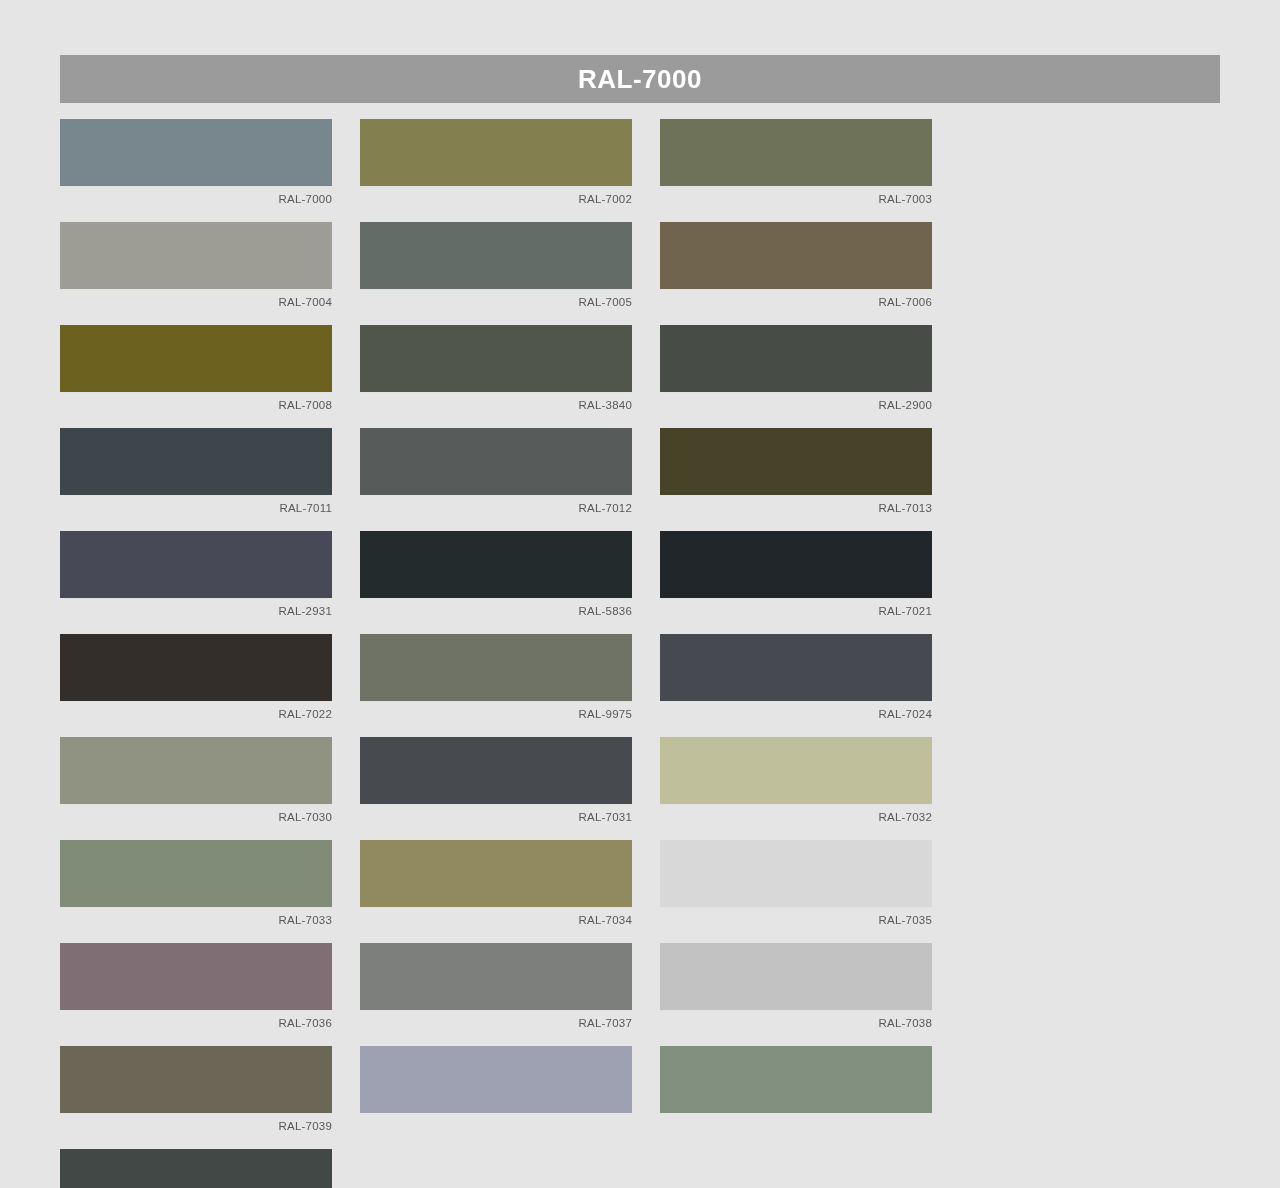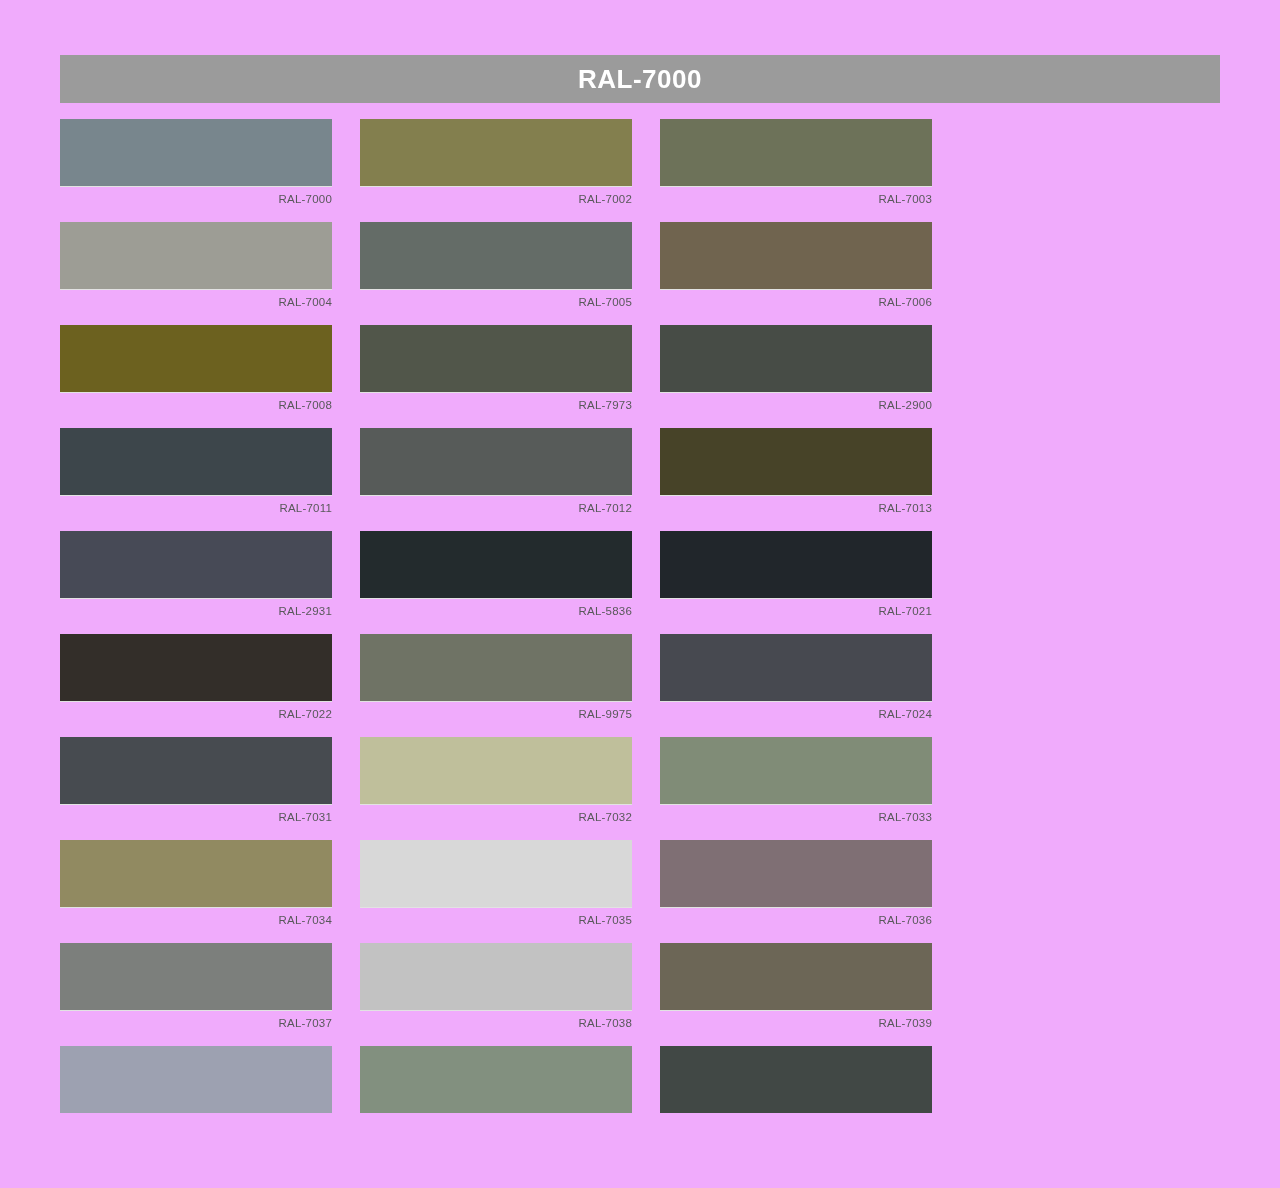--- a/index.html
+++ b/index.html
@@ -11,21 +11,21 @@
     width: 1280px;
     height: 1188px;
     font-family: "Liberation Sans", sans-serif;
     -webkit-font-smoothing: antialiased;
   }
 
   #page {
     position: relative;
     width: 1280px;
     height: 1188px;
-    background: #f0abfc;
+    background: #e5e5e5;
     box-sizing: border-box;
     padding: 55px 60px 0 60px;
   }
 
   
   .header-bar {
     width: 1160px;
     height: 48px;
     background: #9b9b9b;
     display: flex;
@@ -113,21 +113,21 @@
       <div class="swatch-cell">
         <div class="swatch-chip" style="background: rgb(112, 100, 79);"></div>
         <div class="swatch-label-row"><span class="swatch-label">RAL-7006</span></div>
       </div>
       <div class="swatch-cell">
         <div class="swatch-chip" style="background: rgb(108, 97, 31);"></div>
         <div class="swatch-label-row"><span class="swatch-label">RAL-7008</span></div>
       </div>
       <div class="swatch-cell">
         <div class="swatch-chip" style="background: rgb(81, 86, 74);"></div>
-        <div class="swatch-label-row"><span class="swatch-label">RAL-7973</span></div>
+        <div class="swatch-label-row"><span class="swatch-label">RAL-3840</span></div>
       </div>
       <div class="swatch-cell">
         <div class="swatch-chip" style="background: rgb(71, 76, 70);"></div>
         <div class="swatch-label-row"><span class="swatch-label">RAL-2900</span></div>
       </div>
       <div class="swatch-cell">
         <div class="swatch-chip" style="background: rgb(61, 70, 75);"></div>
         <div class="swatch-label-row"><span class="swatch-label">RAL-7011</span></div>
       </div>
       <div class="swatch-cell">
@@ -156,20 +156,24 @@
       </div>
       <div class="swatch-cell">
         <div class="swatch-chip" style="background: rgb(111, 115, 101);"></div>
         <div class="swatch-label-row"><span class="swatch-label">RAL-9975</span></div>
       </div>
       <div class="swatch-cell">
         <div class="swatch-chip" style="background: rgb(71, 73, 80);"></div>
         <div class="swatch-label-row"><span class="swatch-label">RAL-7024</span></div>
       </div>
       <div class="swatch-cell">
+        <div class="swatch-chip" style="background: rgb(144, 146, 130);"></div>
+        <div class="swatch-label-row"><span class="swatch-label">RAL-7030</span></div>
+      </div>
+      <div class="swatch-cell">
         <div class="swatch-chip" style="background: rgb(71, 75, 80);"></div>
         <div class="swatch-label-row"><span class="swatch-label">RAL-7031</span></div>
       </div>
       <div class="swatch-cell">
         <div class="swatch-chip" style="background: rgb(191, 191, 155);"></div>
         <div class="swatch-label-row"><span class="swatch-label">RAL-7032</span></div>
       </div>
       <div class="swatch-cell">
         <div class="swatch-chip" style="background: rgb(128, 140, 119);"></div>
         <div class="swatch-label-row"><span class="swatch-label">RAL-7033</span></div>

